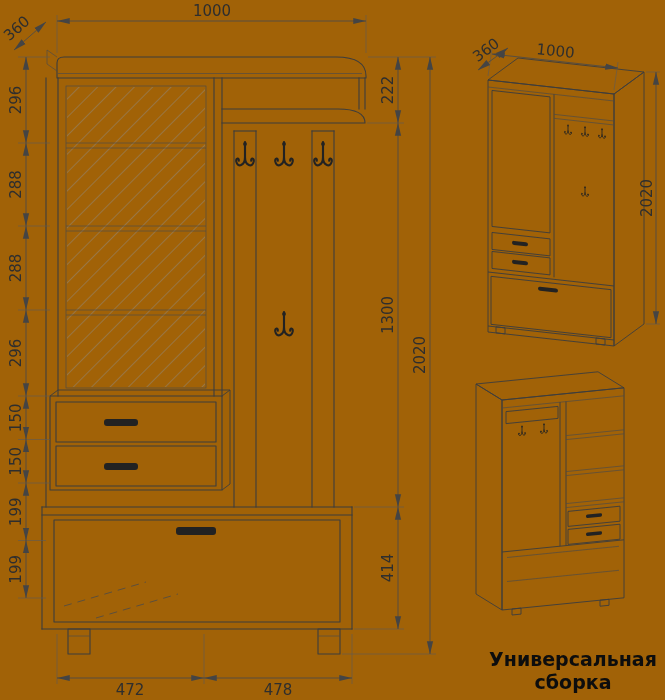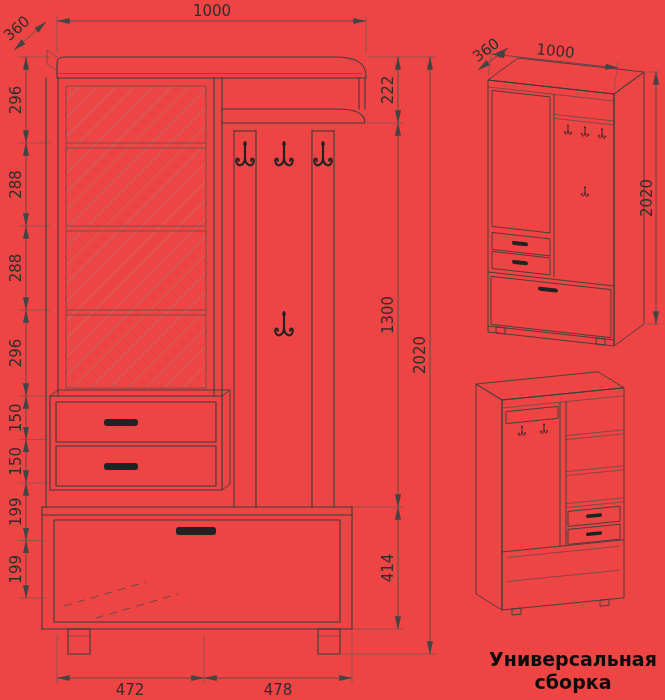--- a/index.html
+++ b/index.html
@@ -1,16 +1,16 @@
 <!DOCTYPE html>
 <html><head>
 <meta charset="utf-8">
 <style>
   html,body{margin:0;padding:0;background:#ffffff;}
-  .stage{position:relative;width:665px;height:700px;background:#ef4444;overflow:hidden;
+  .stage{position:relative;width:665px;height:700px;background:#a16207;overflow:hidden;
          font-family:"DejaVu Sans",sans-serif;}
   .ln{stroke:#3d3d3d;stroke-width:1.1;fill:none;stroke-linecap:square;stroke-linejoin:round;}
   .lt{stroke:#4a4a4a;stroke-width:0.65;fill:none;}
   .li{stroke:#3d3d3d;stroke-width:0.9;fill:none;stroke-linejoin:round;}
   .dim{stroke:#4a4a4a;stroke-width:0.85;fill:none;}
   .ext{stroke:#5a5a5a;stroke-width:0.6;fill:none;}
   .dk{fill:#222222;stroke:none;}
   .dtx{font-family:"DejaVu Sans",sans-serif;font-size:15px;fill:#2e2e2e;}
   .cap{font-family:"DejaVu Sans",sans-serif;font-size:19px;font-weight:bold;fill:#0d0d0d;}
   .hk{stroke:#222;stroke-width:1.7;fill:none;stroke-linecap:round;}

